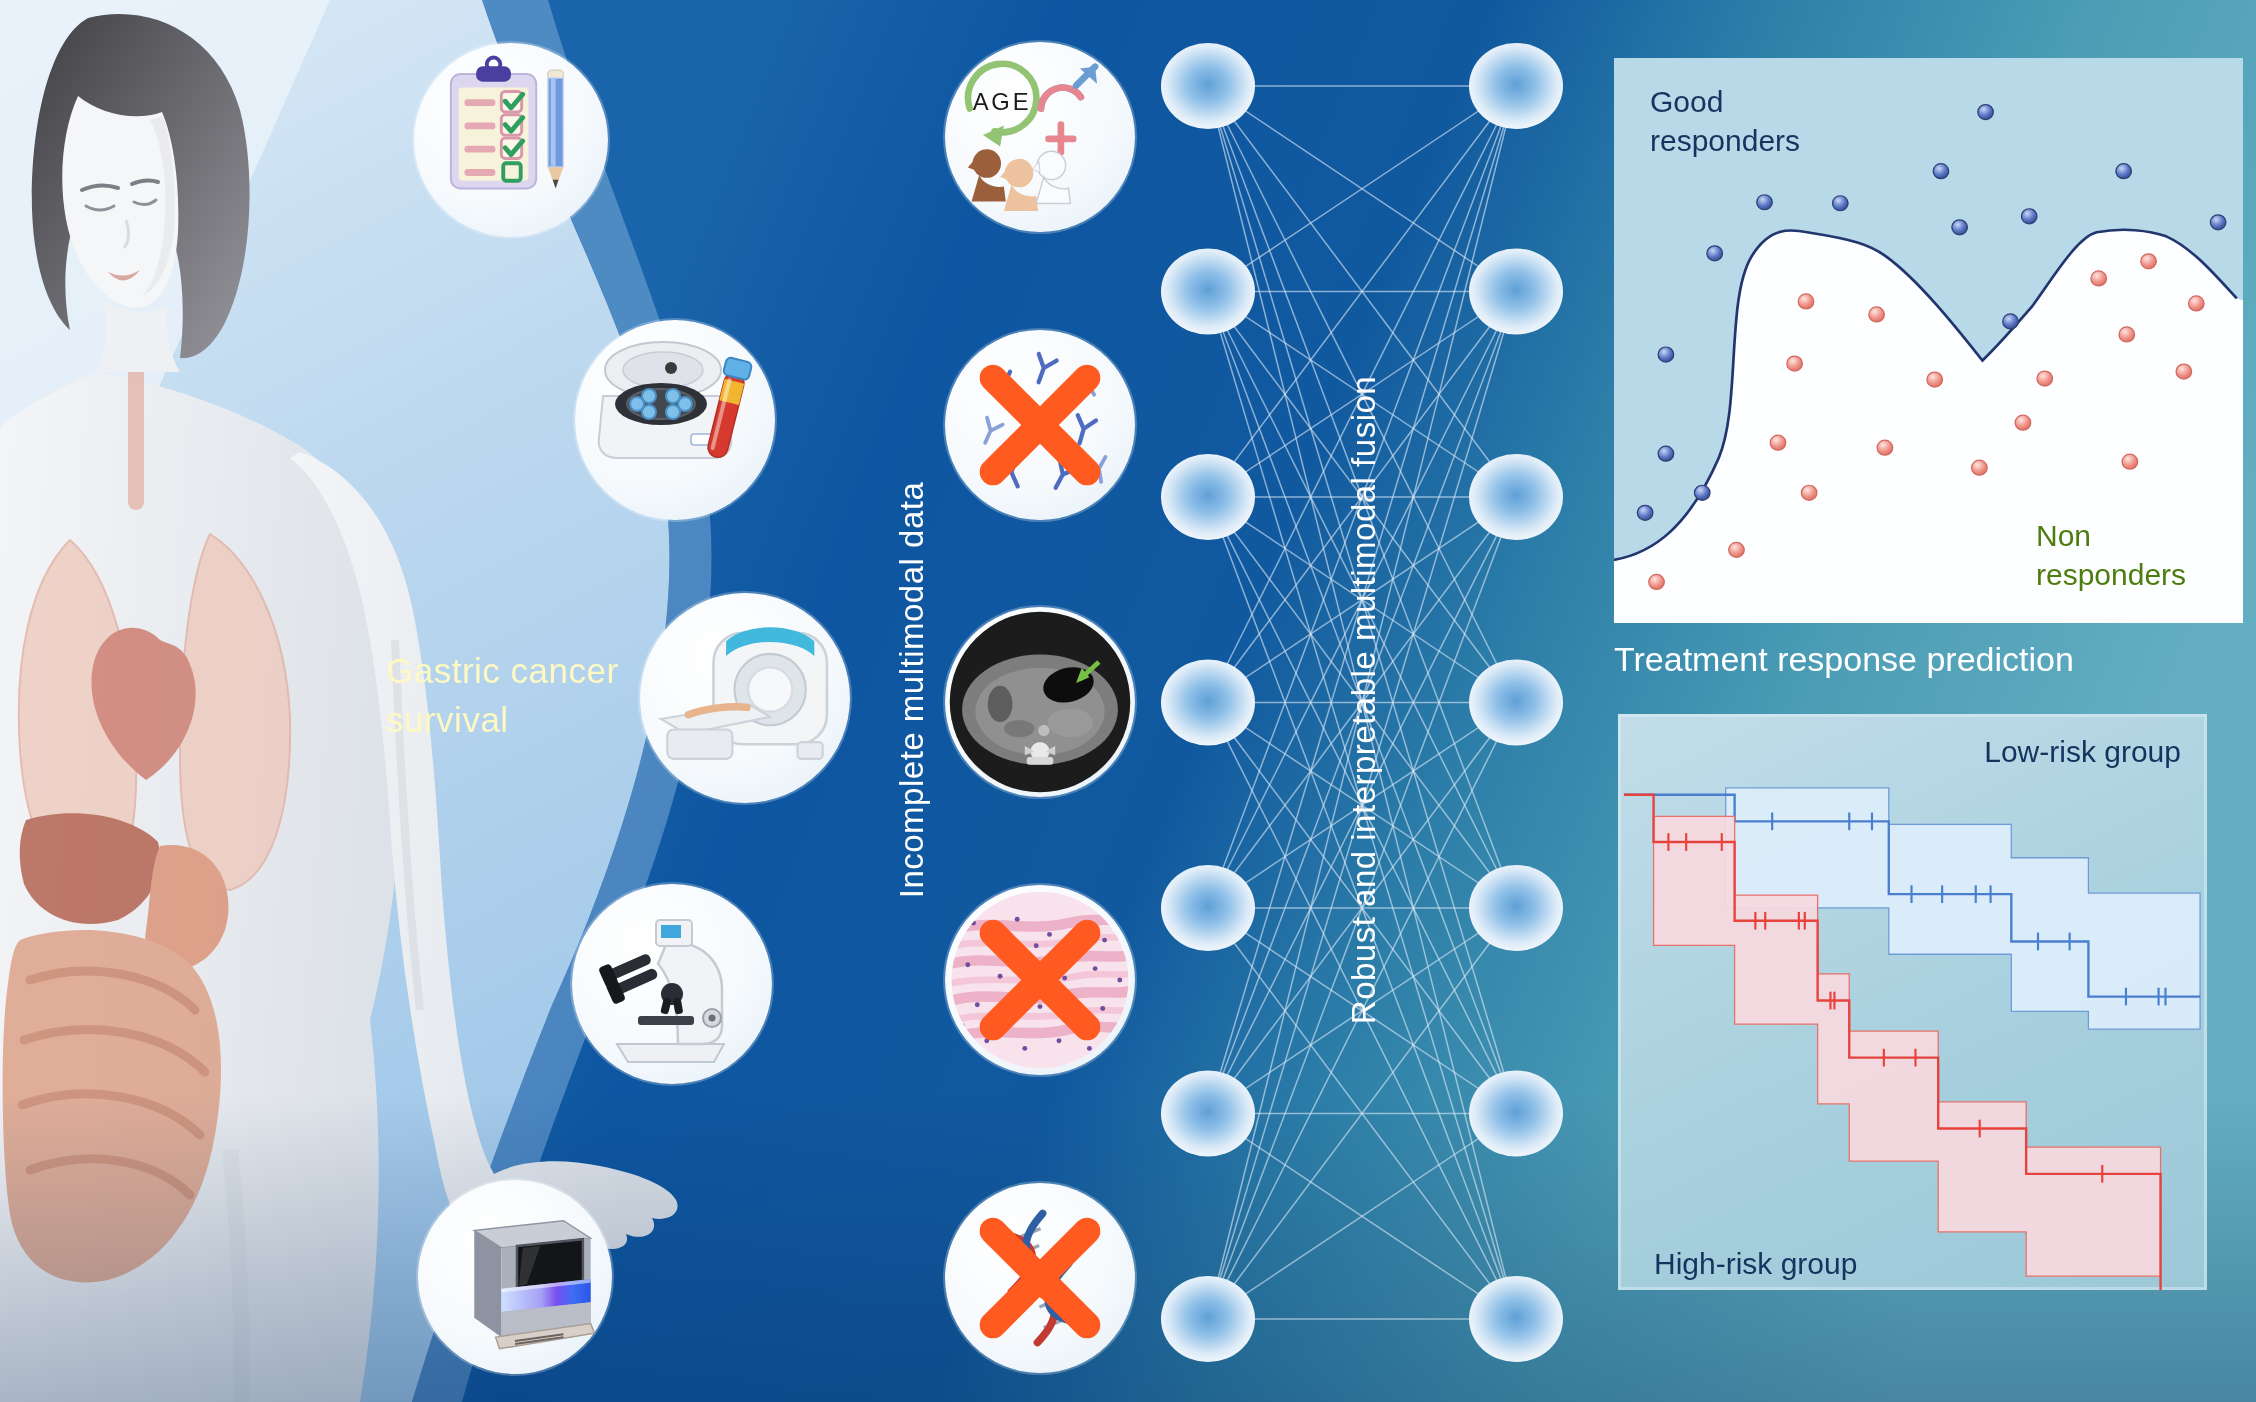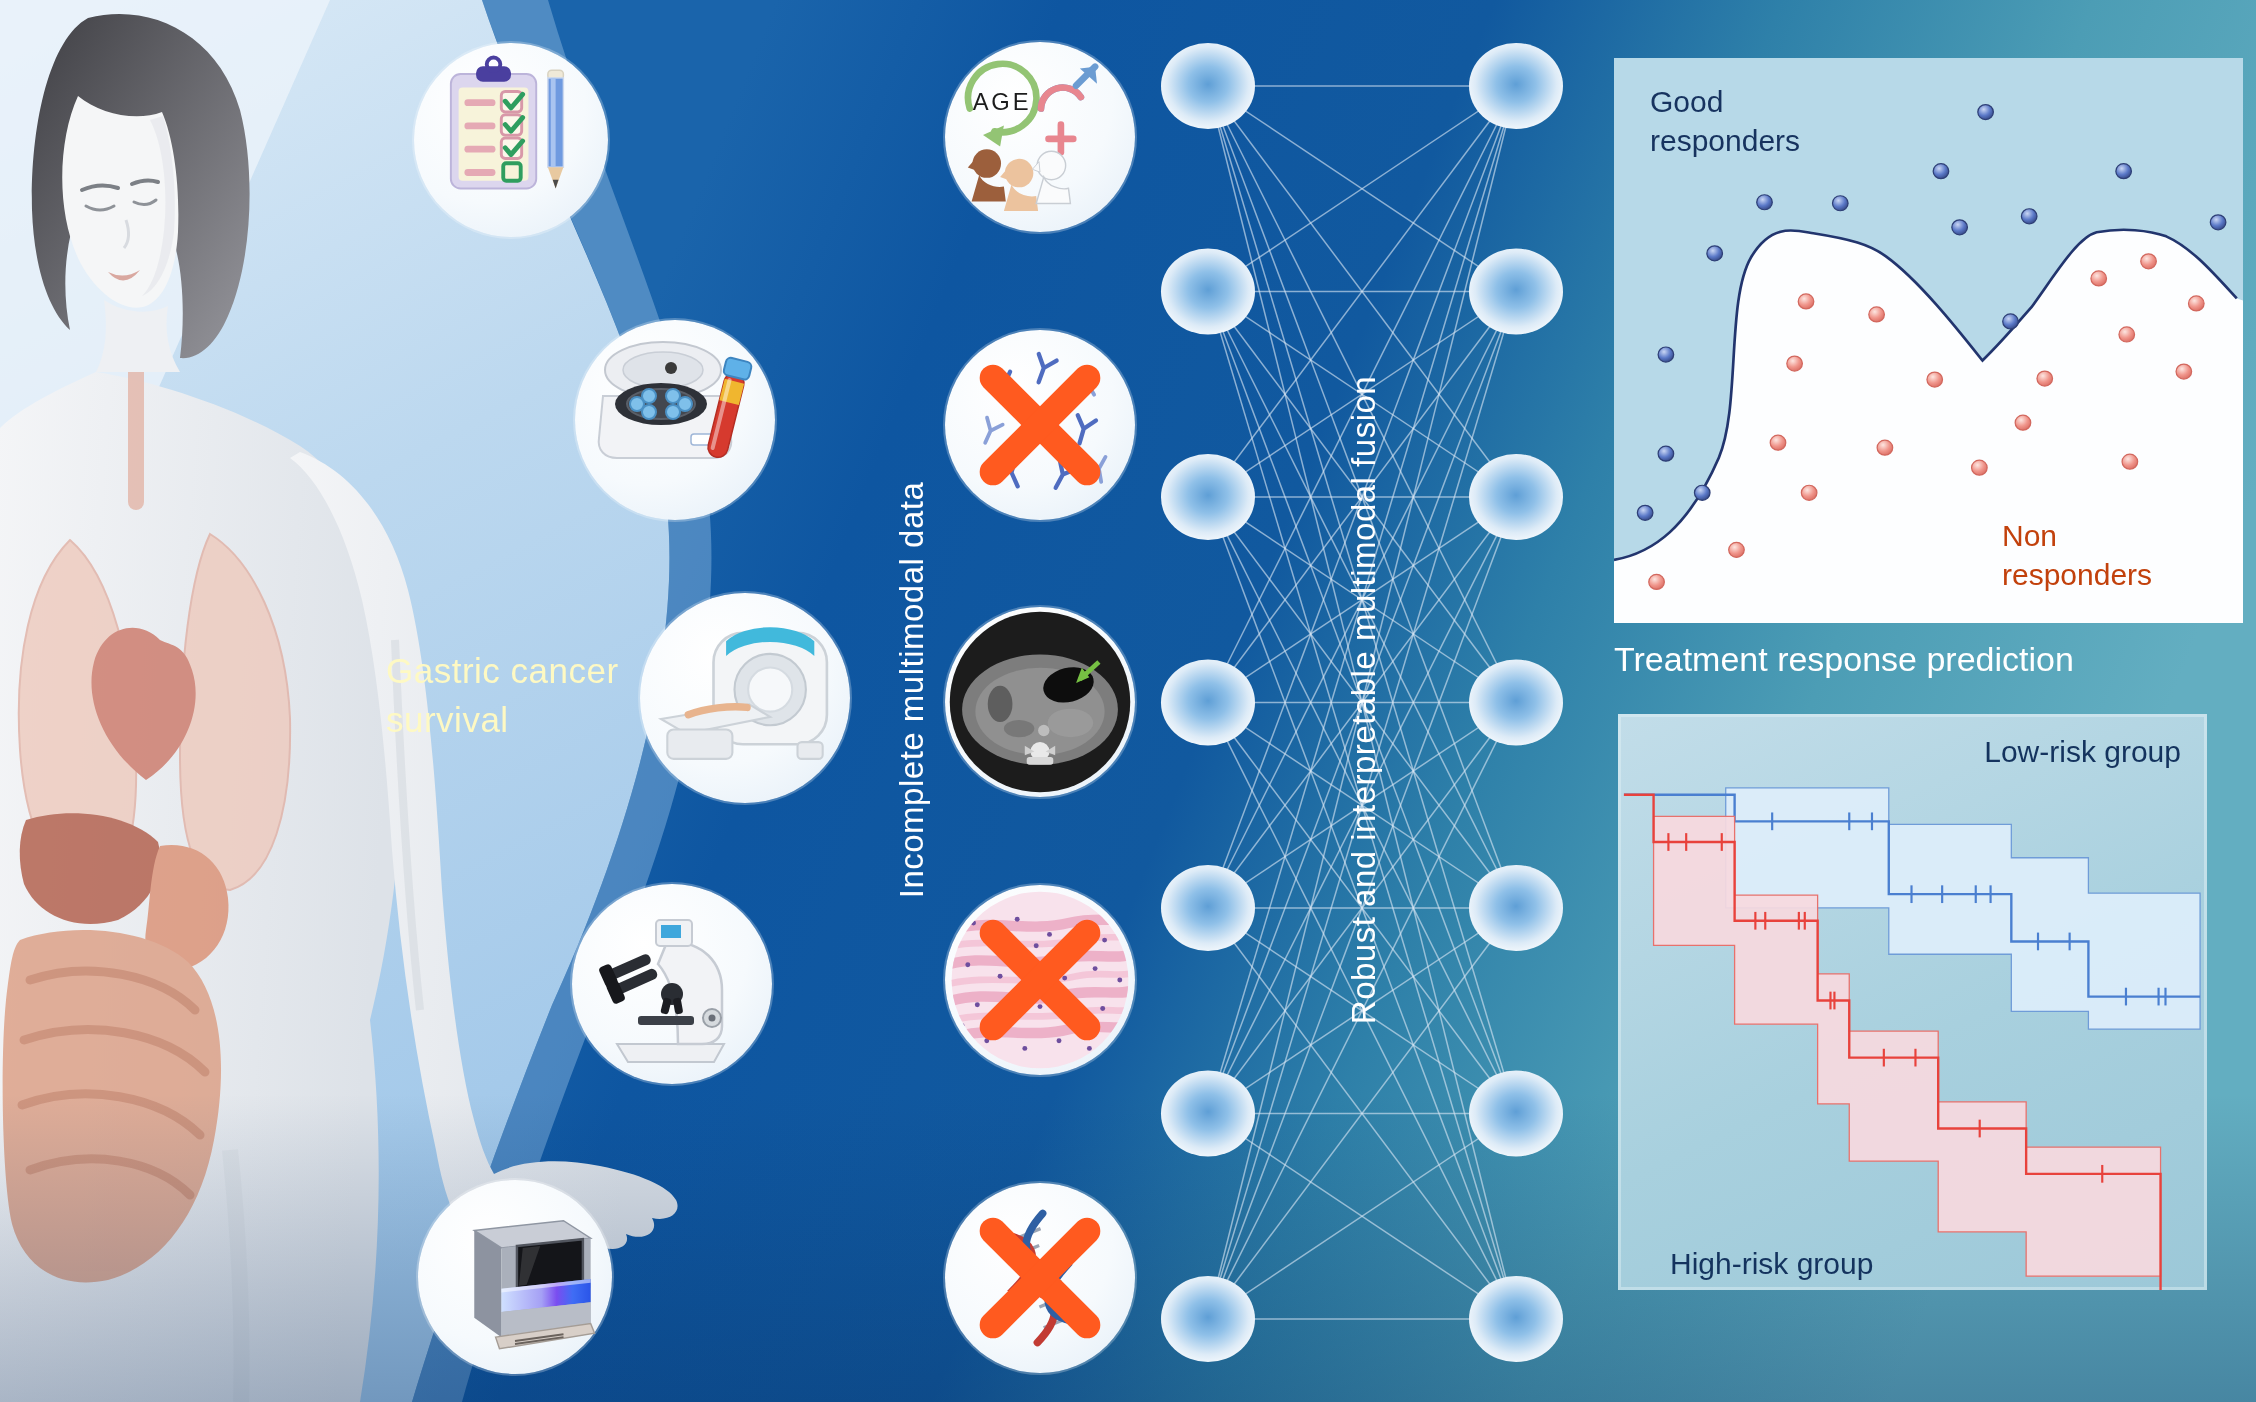--- a/index.html
+++ b/index.html
@@ -17,23 +17,23 @@
   .vlabel{position:absolute;color:#ffffff;font-size:33px;white-space:nowrap;
           transform:translate(-50%,-50%) rotate(-90deg);letter-spacing:.5px;}
   .panel1{position:absolute;left:1614px;top:58px;width:601px;height:565px;
           background:#fdfeff;padding-left:28px;}
   .panel2{position:absolute;left:1618px;top:714px;width:589px;height:576px;
           background:linear-gradient(155deg,#c2dde9 0%,#a8d0de 55%,#9cc8d8 100%);
           box-shadow:0 0 0 3px rgba(226,241,247,0.45) inset;}
   .panel1 svg,.panel2 svg{position:absolute;left:0;top:0;width:100%;height:100%;}
   .p-label{position:absolute;font-weight:500;line-height:39px;font-size:30px;}
   .lbl-good{left:36px;top:24px;color:#17335f;}
-  .lbl-non{left:388px;top:458px;color:#c2410c;}
+  .lbl-non{left:422px;top:458px;color:#4d7c0f;}
   .lbl-low{right:26px;top:18px;color:#14335e;margin-left:31px;}
-  .lbl-high{left:36px;top:530px;color:#14335e;margin-left:16px;}
+  .lbl-high{left:36px;top:530px;color:#14335e;}
   .caption{position:absolute;color:#ffffff;font-size:34px;text-align:left;font-weight:400;}
   .cap1{left:1614px;top:640px;width:601px;}
   .cap2{left:1618px;top:1308px;width:589px;}
 </style>
 </head>
 <body>
 
 <div class="stage">
 
   <svg class="bg-svg" width="2256" height="1402" viewBox="0 0 2256 1402">

